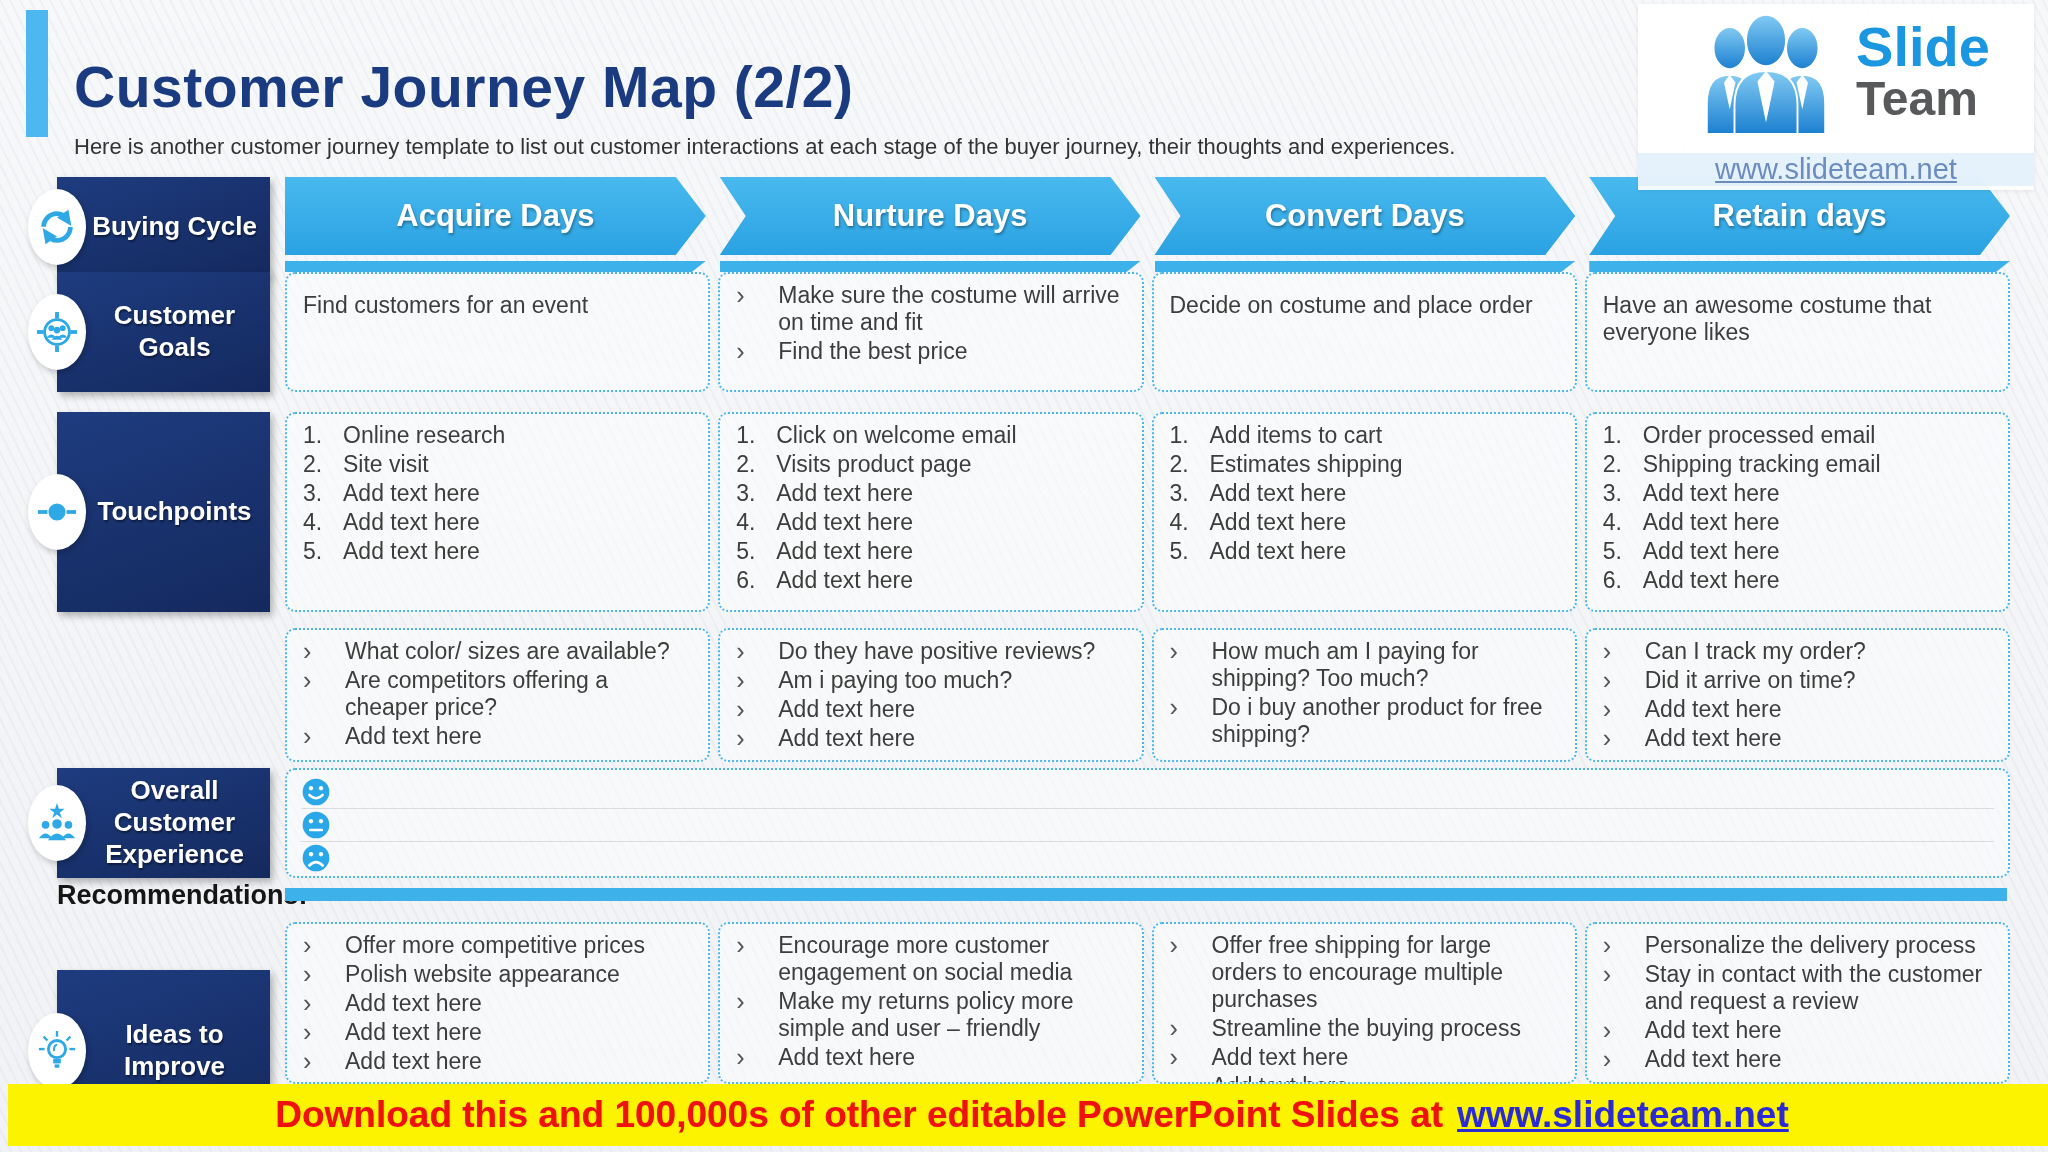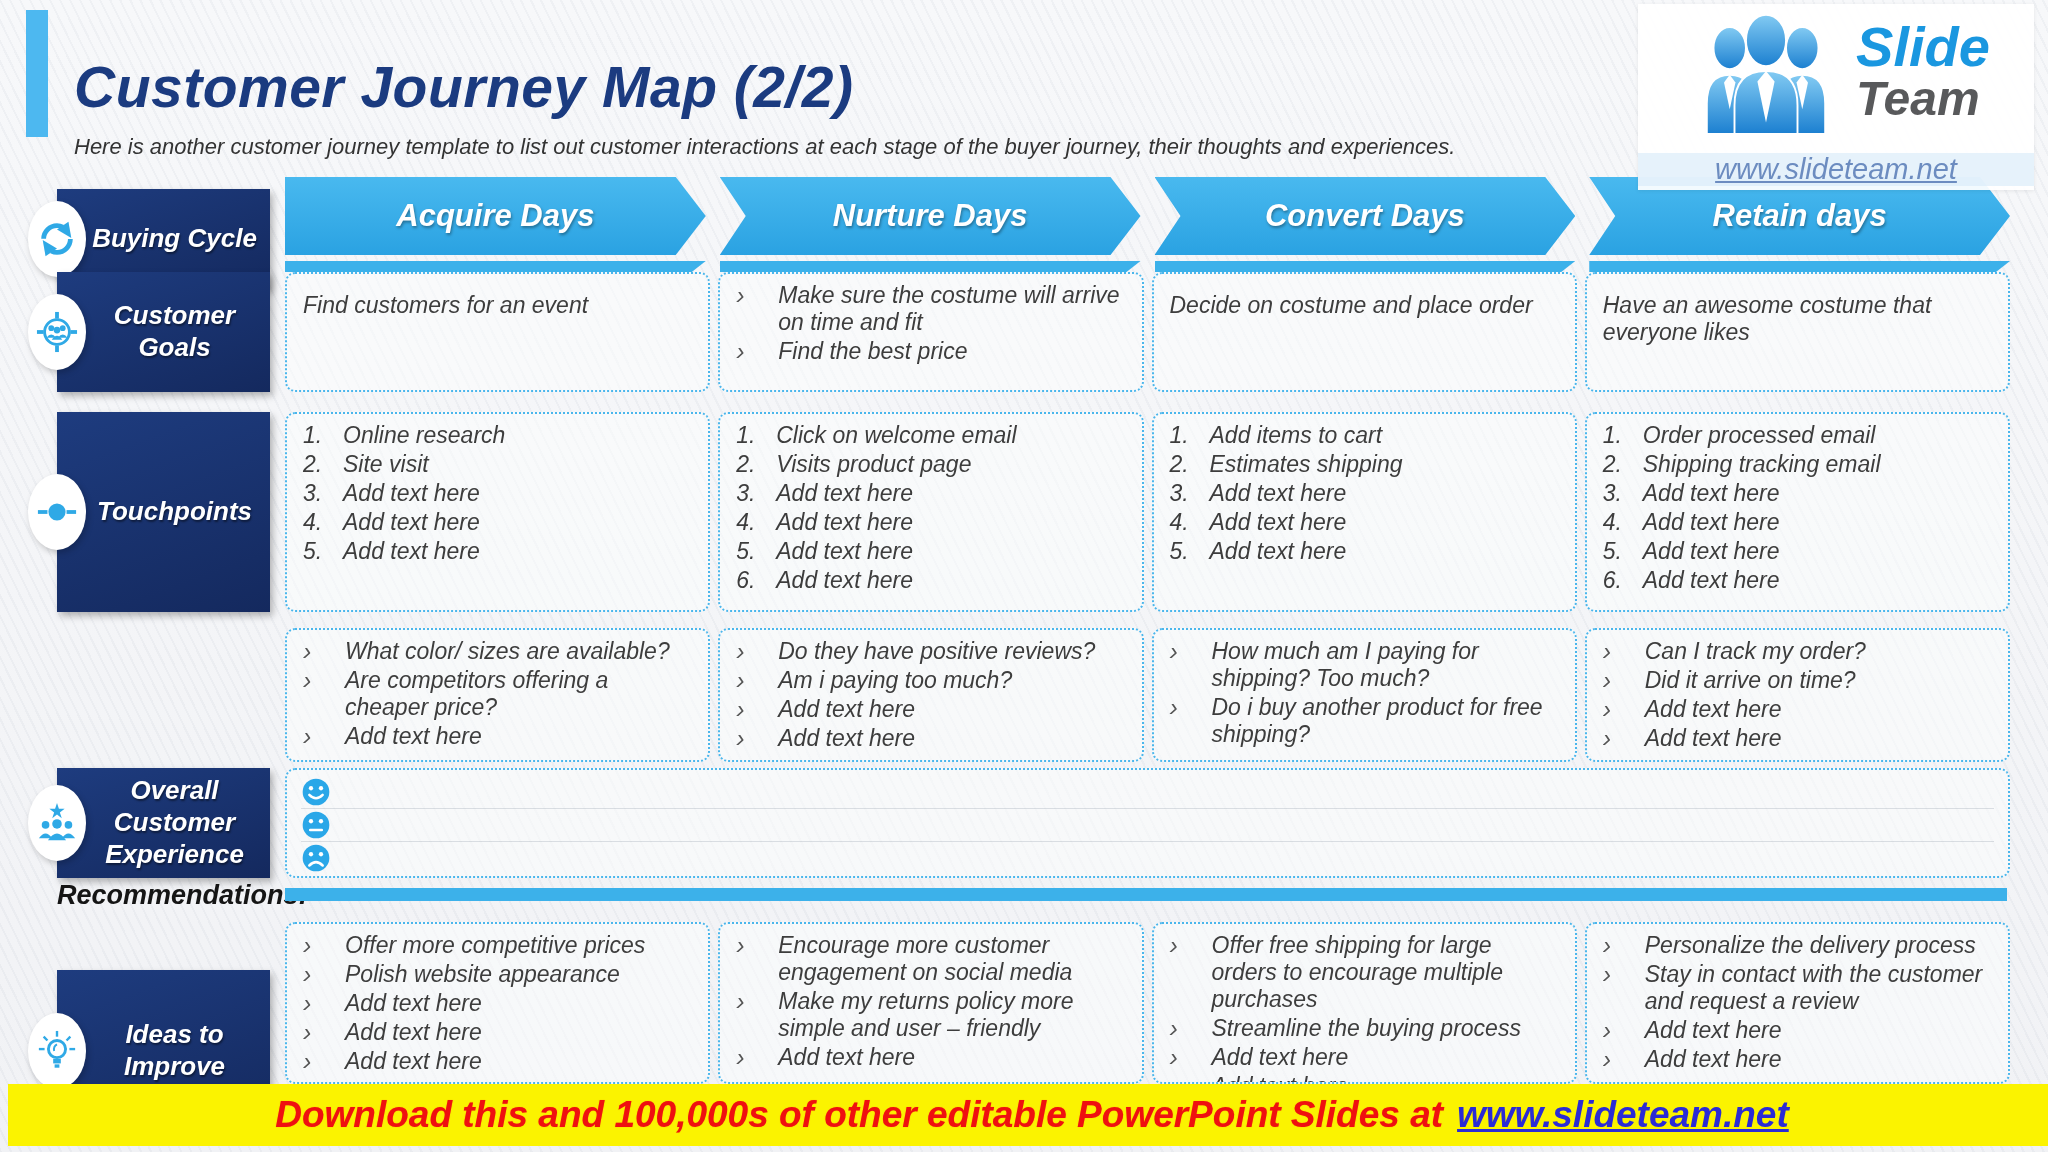--- a/index.html
+++ b/index.html
@@ -1,21 +1,20 @@
 <!DOCTYPE html>
 <html><head>
 <meta charset="utf-8">
 <style>
   html,body{margin:0;padding:0;}
   body{width:2048px;height:1152px;font-family:"Liberation Sans",sans-serif;}
   .slide{position:relative;width:2048px;height:1152px;overflow:hidden;
     background:
       repeating-linear-gradient(64deg, rgba(165,175,190,.10) 0 2px, rgba(255,255,255,0) 2px 9px),
       linear-gradient(#f7f8fa,#f1f2f5);
-    font-style: italic;
   }
   
   .accent-bar{position:absolute;left:26px;top:10px;width:22px;height:127px;background:#4db8f0;}
   .title{position:absolute;left:74px;top:16px;font-size:57px;font-weight:bold;color:#1b3b80;letter-spacing:.5px;}
   .subtitle{position:absolute;left:74px;top:112px;font-size:22px;color:#333;}
   
   .logo-box{position:absolute;right:14px;top:4px;width:396px;height:186px;background:rgba(255,255,255,.93);z-index:6;box-shadow:0 1px 4px rgba(0,0,0,.08);}
   .logo-inner{display:flex;align-items:center;justify-content:center;padding-top:4px;}
   .logo-people svg{width:168px;height:126px;display:block;}
   .brand{display:flex;flex-direction:column;line-height:1.02;margin-left:6px;}
@@ -24,21 +23,21 @@
   .logo-url{position:absolute;bottom:4px;left:0;width:100%;text-align:center;font-size:29px;color:#6c8cc0;text-decoration:underline;background:rgba(214,233,248,.6);cursor:pointer;}
   
   .rowlabel{position:absolute;left:57px;width:213px;background:linear-gradient(160deg,#1e3c7f,#14295e);
     color:#fff;display:flex;align-items:center;justify-content:center;text-align:center;
     box-shadow:3px 4px 7px rgba(0,0,0,.28);}
   .rowlabel-text{font-size:26px;font-weight:bold;line-height:1.22;padding:4px 8px 4px 30px;text-shadow:1px 2px 2px rgba(0,0,0,.45);}
   .icon-ellipse{position:absolute;left:-29px;top:50%;transform:translateY(-50%);width:58px;height:76px;
     background:#fff;border-radius:50%;box-shadow:2px 3px 6px rgba(0,0,0,.22);
     display:flex;align-items:center;justify-content:center;}
   .icon-ellipse svg{width:42px;height:42px;display:block;}
-  .corner{top:177px;height:100px;margin-top:12px;}
+  .corner{top:177px;height:100px;}
   
   #col-headers{position:absolute;left:285px;top:177px;width:1725px;display:flex;gap:14px;}
   .hdr-col{flex:1;display:flex;flex-direction:column;min-width:0;}
   .arrow{height:78px;background:linear-gradient(180deg,#49b9ef,#2aa2e2);color:#fff;
     display:flex;align-items:center;justify-content:center;
     clip-path:polygon(0 0, calc(100% - 30px) 0, 100% 50%, calc(100% - 30px) 100%, 0 100%, 26px 50%);
     filter:drop-shadow(2px 3px 2px rgba(0,0,0,.22));}
   .arrow-first{clip-path:polygon(0 0, calc(100% - 30px) 0, 100% 50%, calc(100% - 30px) 100%, 0 100%);}
   .arrow-label{font-size:31px;font-weight:bold;text-shadow:1px 2px 3px rgba(0,0,0,.35);}
   .underbar{height:11px;margin-top:6px;background:#3cb1ea;clip-path:polygon(0 0,100% 0,calc(100% - 14px) 100%,0 100%);}

